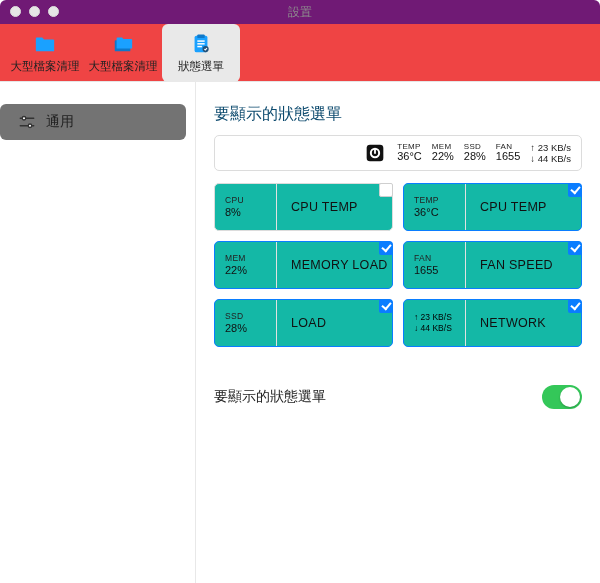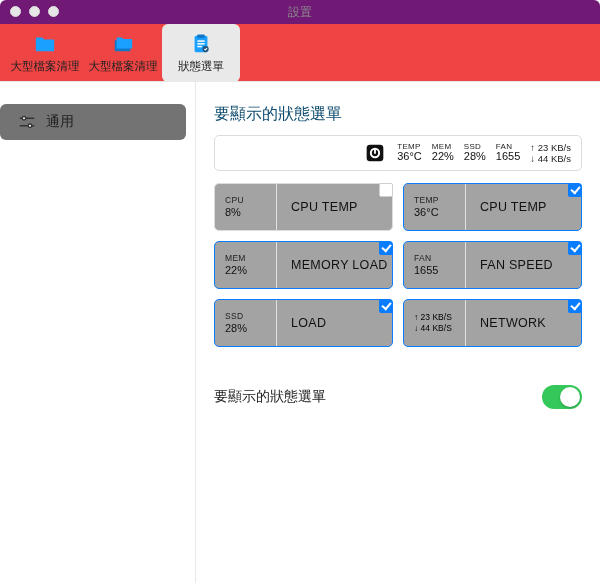--- a/index.html
+++ b/index.html
@@ -19,21 +19,21 @@
   .main { flex:1; padding:22px 18px 0 18px; }
   .section-title { font-size:16px; color:#0c4a6e; margin-bottom:10px; }
   .preview { border:1px solid #dcdcdc; border-radius:5px; height:36px; background:#fff; display:flex; align-items:center; justify-content:flex-end; padding:0 10px; gap:10px; margin-bottom:12px;}
   .preview .icon { width:20px; height:20px; margin-right:2px; }
   .preview .icon svg { width:20px; height:20px; }
   .preview .metric { display:flex; flex-direction:column; align-items:flex-start; line-height:1.05;}
   .preview .metric .lab { font-size:8px; letter-spacing:.3px; color:#222;}
   .preview .metric .val { font-size:11px; color:#111;}
   .preview .net { font-size:9.5px; line-height:1.2; color:#222;}
   .grid { display:grid; grid-template-columns: 1fr 1fr; gap:10px; }
-  .card { position:relative; border:1.5px solid #0a7dff; border-radius:5px; height:48px; display:flex; align-items:center; background:#a3a3a3; cursor:pointer;}
+  .card { position:relative; border:1.5px solid #0a7dff; border-radius:5px; height:48px; display:flex; align-items:center; background:#14b8a6; cursor:pointer;}
   .card.off { border-color:#dcdcdc; }
   .card .left { width:62px; border-right:1px solid #e1e1e1; height:100%; display:flex; flex-direction:column; justify-content:center; padding-left:10px; line-height:1.1;}
   .card .left .lab { font-size:8.5px; letter-spacing:.3px; color:#222;}
   .card .left .val { font-size:11px; color:#111;}
   .card .left.net { font-size:8.5px; gap:1px;}
   .card .right { padding-left:14px; font-size:12.5px; letter-spacing:.3px; color:#111;}
   .check { position:absolute; top:-1px; right:-1px; width:14px; height:14px; }
   .check.on { background:#0a7dff; border-radius:2px 4px 2px 2px; }
   .check.on::after { content:""; position:absolute; left:3px; top:3px; width:7px; height:4px; border-left:2px solid #fff; border-bottom:2px solid #fff; transform:rotate(-50deg);}
   .check.off { background:#fff; border:1px solid #cfcfcf; border-radius:2px;}

